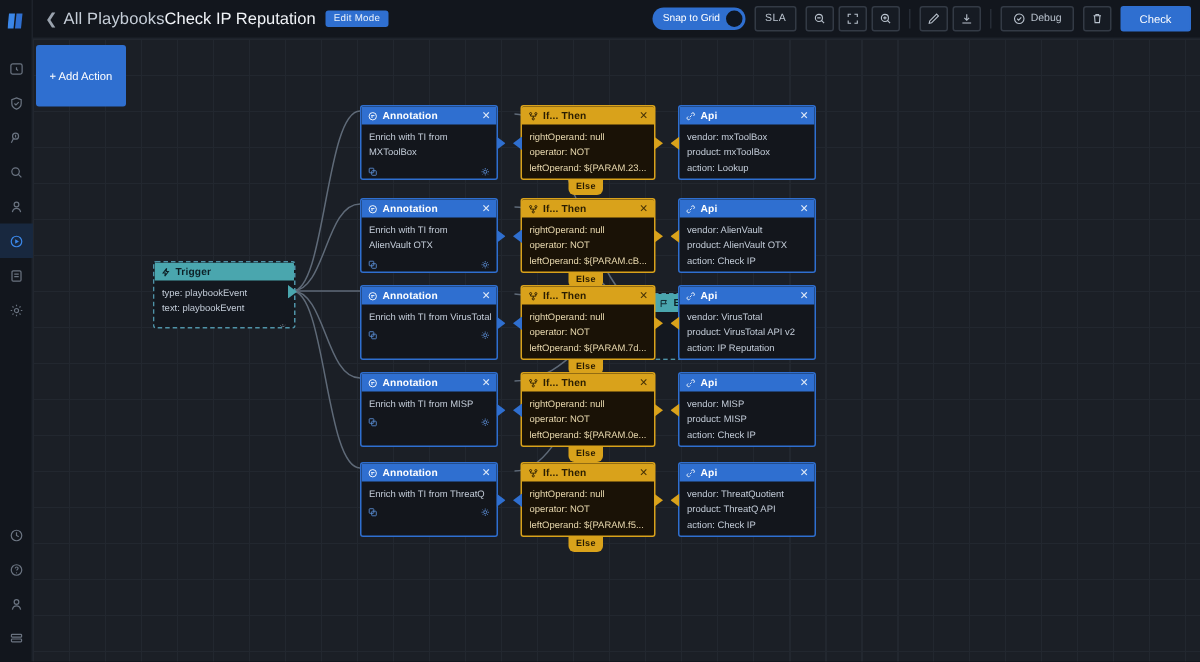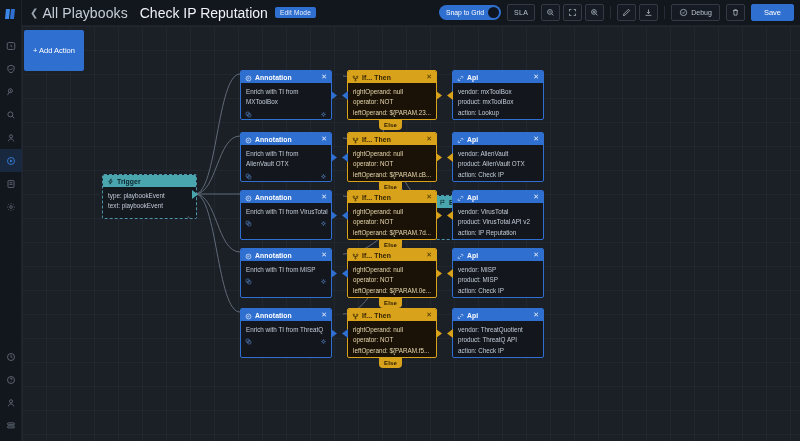--- a/index.html
+++ b/index.html
@@ -33,23 +33,23 @@
   .rail-btn svg { display: block; }
 
   
   #topbar {
     position: absolute; left: 22px; top: 0; width: 778px; height: 26px;
     background: #12161d; border-bottom: 1px solid #1d222b;
     display: flex; align-items: center; padding: 0 6px 0 8px;
   }
   #back-chevron { color: #9aa3ae; font-size: 10px; margin-right: 4px; }
   #all-playbooks {
-    color: #c6ced8; font-size: 14px; letter-spacing: .1px; margin-right: 12px;
-  }
-  #pb-title { color: #f0f3f7; font-size: 14px; margin-right: 7px; }
+    color: #c6ced8; font-size: 11px; letter-spacing: .1px; margin-right: 0;
+  }
+  #pb-title { color: #f0f3f7; font-size: 11px; margin-right: 7px; }
   #edit-mode {
     background: #2f6fd0; color: #eaf1fb; font-size: 6.5px;
     padding: 2px 5px; border-radius: 2px; letter-spacing: .2px;
   }
   #topbar-right { margin-left: auto; display: flex; align-items: center; gap: 6px; }
 
   .toggle-pill {
     display: flex; align-items: center; gap: 4px;
     background: #2f6fd0; border-radius: 9px; height: 15px; padding: 0 2px 0 7px;
   }
@@ -292,21 +292,21 @@
       </div>
 
       <div class="tb-btn">
         <svg width="9" height="9" viewBox="0 0 16 16" fill="none" stroke="currentColor" stroke-width="1.3">
           <path d="M3.6 4.4h8.8"></path>
             <path d="M4.8 4.4l.6 8.2h5.2l.6-8.2"></path>
             <path d="M6.4 4.4V3h3.2v1.4"></path>
         </svg>
       </div>
 
-      <div class="tb-btn save">Save</div>
+      <div class="tb-btn save">Check</div>
     </div>
   </div>
 
   <div id="canvas">
     <div id="add-action">+ Add Action</div>
 
     <svg id="edges">
       <g fill="none" stroke="#5f6a78" stroke-width="1">
 
         <path d="M173 168 C 195 168, 195 48, 218 48"></path>

